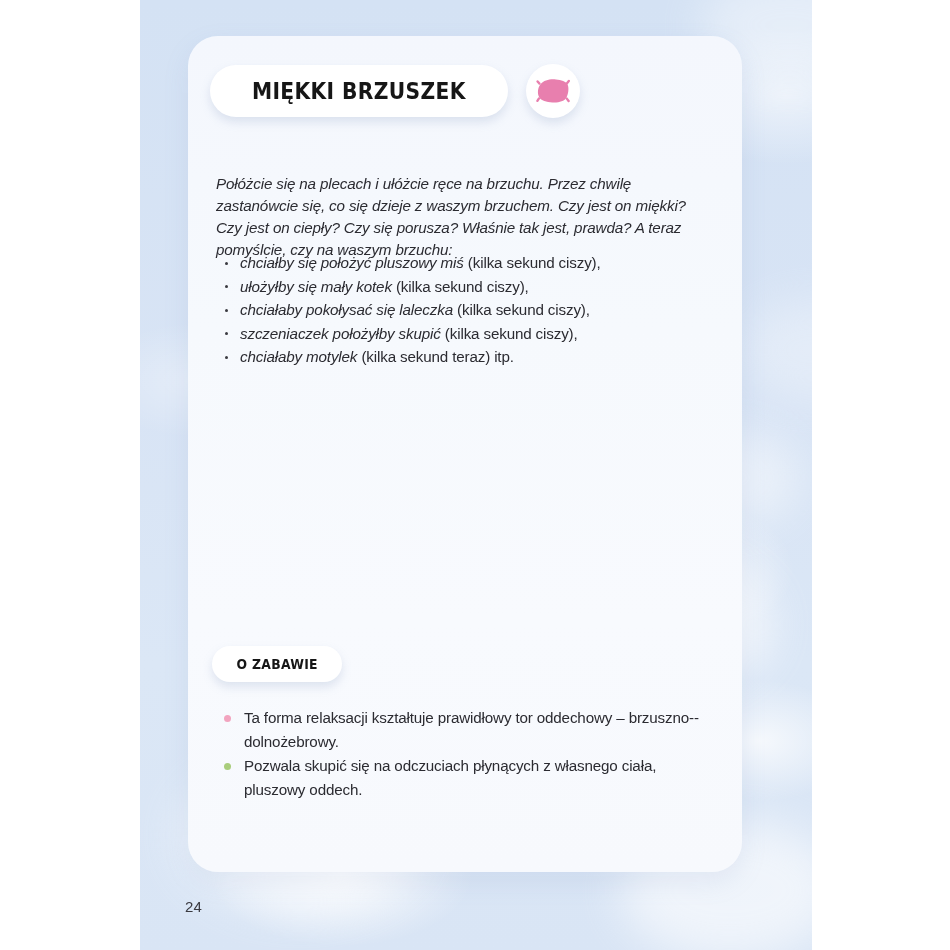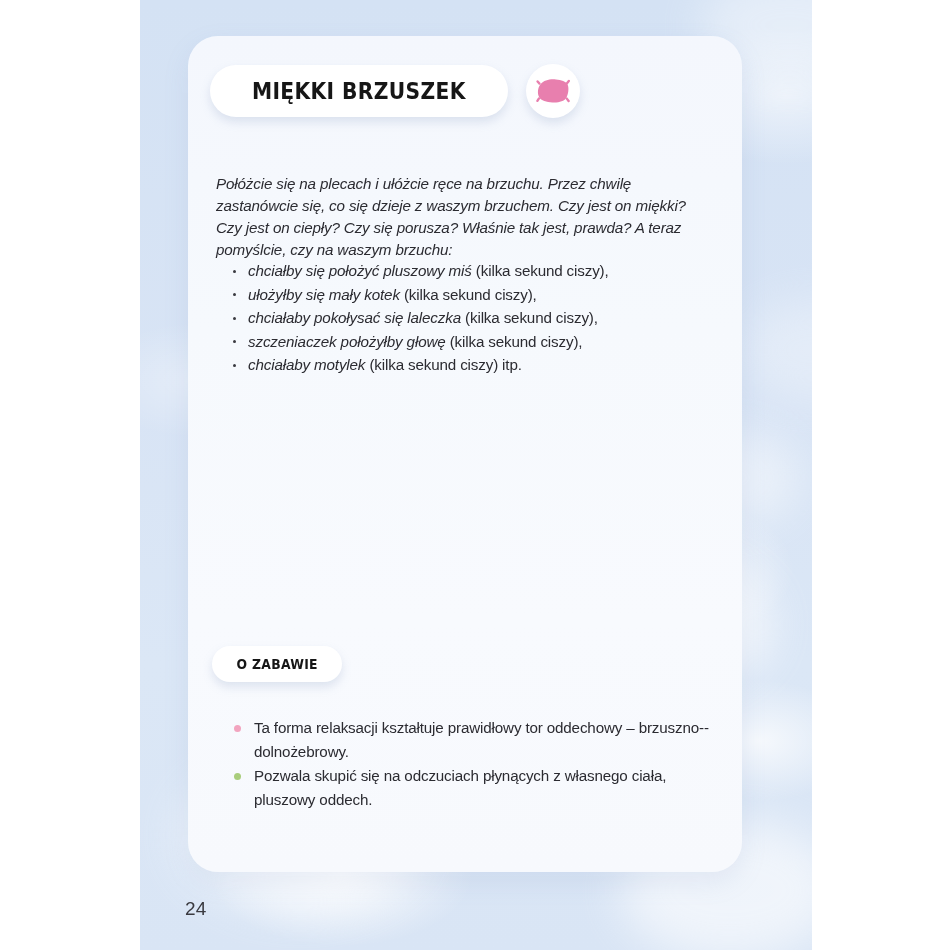--- a/index.html
+++ b/index.html
@@ -123,21 +123,21 @@
     color: #2b2b31;
     letter-spacing: -0.15px;
   }
 
   
   .main-list {
     position: absolute;
     left: 30px;
     top: 215px;
     width: 480px;
-    margin: 8px;
+    margin: 0;
     padding: 0;
     list-style: none;
   }
   .main-list li {
     position: relative;
     padding-left: 22px;
     font-size: 15.2px;
     line-height: 23.6px;
     color: #2b2b31;
     letter-spacing: -0.15px;
@@ -179,21 +179,21 @@
     transform: scaleX(0.94);
     transform-origin: center;
   }
 
   
   .notes {
     position: absolute;
     left: 30px;
     top: 670px;
     width: 490px;
-    margin: 10px;
+    margin: 0;
     padding: 0;
     list-style: none;
   }
   .notes li {
     position: relative;
     padding-left: 26px;
     margin-bottom: 1px;
     font-size: 15.2px;
     line-height: 23.6px;
     color: #2b2b31;
@@ -206,21 +206,21 @@
     width: 7px;
     height: 7px;
     border-radius: 50%;
   }
 
   
   .page-number {
     position: absolute;
     left: 45px;
     top: 898px;
-    font-size: 19px;
+    font-size: 15px;
     color: #3a3a40;
     letter-spacing: 0.2px;
   }
 </style>
 </head>
 <body>
 
 <div class="canvas">
   <div class="page">
 
@@ -246,22 +246,22 @@
           </svg>
         </div>
       </div>
 
       <p class="intro">Połóżcie się na plecach i ułóżcie ręce na brzuchu. Przez chwilę zastanówcie się, co się dzieje z waszym brzuchem. Czy jest on miękki? Czy jest on ciepły? Czy się porusza? Właśnie tak jest, prawda? A teraz pomyślcie, czy na waszym brzuchu:</p>
 
       <ul class="main-list">
         <li><span class="em">chciałby się położyć pluszowy miś</span><span> (kilka sekund ciszy),</span></li>
         <li><span class="em">ułożyłby się mały kotek</span><span> (kilka sekund ciszy),</span></li>
         <li><span class="em">chciałaby pokołysać się laleczka</span><span> (kilka sekund ciszy),</span></li>
-        <li><span class="em">szczeniaczek położyłby głowę</span><span> (kilka sekund ciszy),</span></li>
-        <li><span class="em">chciałaby motylek</span><span> (kilka sekund ciszy) itp.</span></li>
+        <li><span class="em">szczeniaczek położyłby skupić</span><span> (kilka sekund ciszy),</span></li>
+        <li><span class="em">chciałaby motylek</span><span> (kilka sekund teraz) itp.</span></li>
       </ul>
 
       <div class="about-pill">
         <span class="about-pill-text">O ZABAWIE</span>
       </div>
 
       <ul class="notes">
         <li>
           <span class="dot" style="background:#f2a4bf"></span>
           <span>Ta forma relaksacji kształtuje prawidłowy tor oddechowy – brzuszno--dolnożebrowy.</span>

